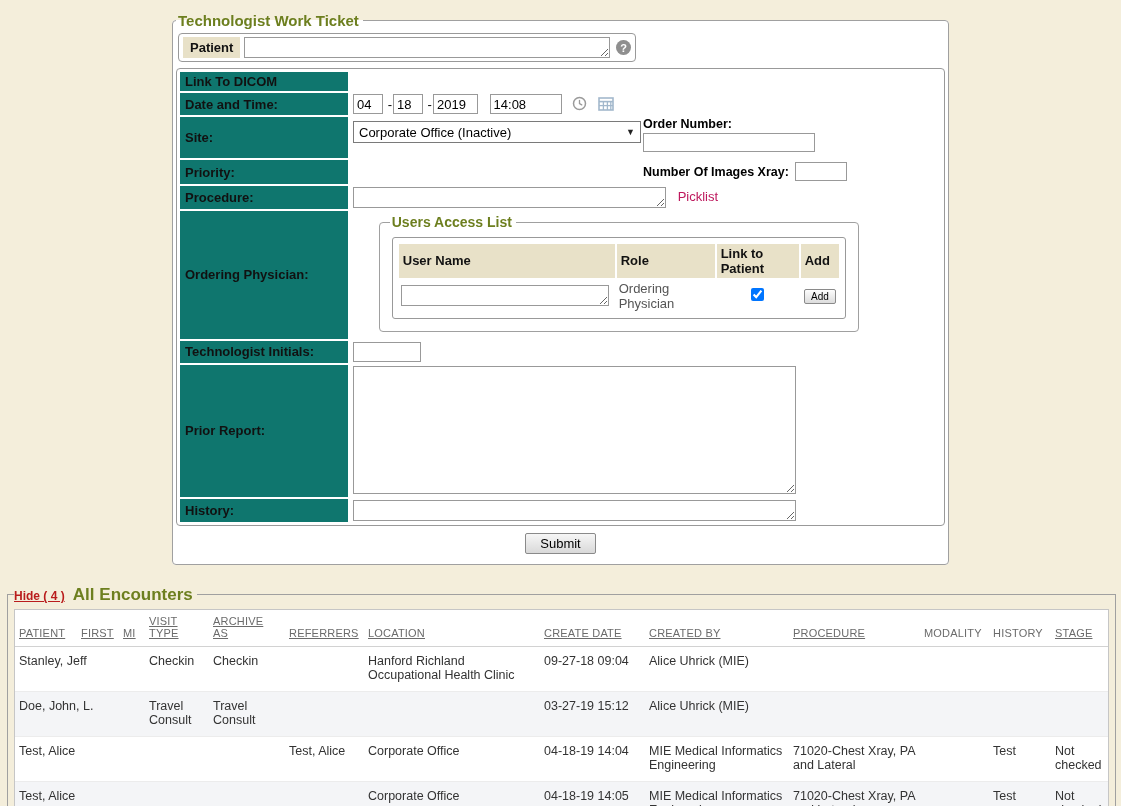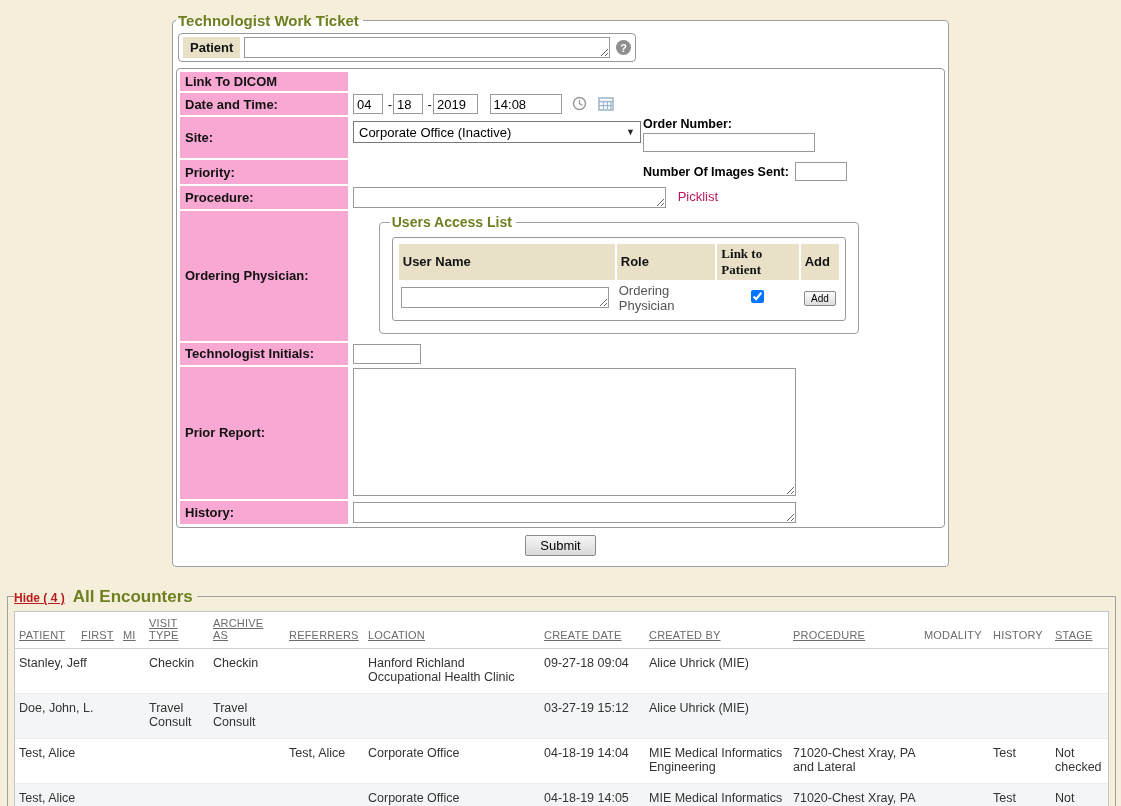--- a/index.html
+++ b/index.html
@@ -21,21 +21,21 @@
                 padding:1px 3px; height:21px; overflow:hidden; vertical-align:middle; background:#fff; }
   input.tx { font-family:"Liberation Sans",sans-serif; font-size:13px; border:1px solid #999;
              padding:1px 3px; height:20px; background:#fff; }
   .help-circle { width:15px; height:15px; border-radius:50%; background:#8f8f8f; color:#fff;
                  font-size:11px; font-weight:bold; display:inline-flex; align-items:center;
                  justify-content:center; margin-left:6px; cursor:pointer; }
 
   .main-box { border:1px solid #999; border-radius:4px; padding:1px; background:#fff; }
   table.form-table { width:100%; border-collapse:separate; border-spacing:2px; }
   table.form-table td { vertical-align:middle; }
-  td.lbl { background:#f9a8d4; font-weight:bold; font-size:13px; color:#111;
+  td.lbl { background:#0f766e; font-weight:bold; font-size:13px; color:#111;
            padding:2px 5px; width:168px; }
   td.val { padding:1px 3px; font-size:13px; position:relative; }
 
   .dt-row span.dash { font-size:13px; margin:0 1px; }
   .icon-btn { display:inline-block; vertical-align:middle; margin-left:7px; cursor:pointer; }
 
   .fake-select { width:288px; height:22px; border:1px solid #7a7a7a; background:#fff;
                  display:inline-flex; align-items:center; font-size:13px; padding:0 5px;
                  justify-content:space-between; cursor:default; }
   .fake-select .arrow { font-size:9px; color:#222; margin-left:6px; }
@@ -138,21 +138,21 @@
             <span class="ordernum">
               <span class="minilbl">Order Number:</span>
               <input class="tx" style="width: 172px; height: 19px;" value="">
             </span>
           </td>
         </tr>
         <tr>
           <td class="lbl">Priority:</td>
           <td class="val" style="height:24px;">
             <span class="imgsent">
-              <span class="minilbl">Number Of Images Sent:</span><input class="tx" style="width: 52px; height: 19px;" value="">
+              <span class="minilbl">Number Of Images Xray:</span><input class="tx" style="width: 52px; height: 19px;" value="">
             </span>
           </td>
         </tr>
         <tr>
           <td class="lbl">Procedure:</td>
           <td class="val">
             <textarea class="ta" style="width: 313px;"></textarea>
             <a class="plain-link picklist">Picklist</a>
           </td>
         </tr>
@@ -160,21 +160,21 @@
           <td class="lbl">Ordering Physician:</td>
           <td class="val">
             <fieldset class="ua-fieldset">
               <legend>Users Access List</legend>
               <div class="ua-box">
                 <table class="ua-table">
                   <tbody>
                         <tr>
                     <th style="width:218px;">User Name</th>
                     <th style="width:118px;">Role</th>
-                    <th style="width:98px;font-family:Liberation Serif, serif;">Link to Patient</th>
+                    <th style="width:98px;">Link to Patient</th>
                     <th style="width:40px;">Add</th>
                   </tr>
                   <tr>
                     <td><textarea class="ta" style="width: 208px;"></textarea></td>
                     <td class="role-text">Ordering Physician</td>
                     <td style="text-align:center;"><input type="checkbox" checked="" style=""></td>
                     <td style="text-align:center;"><button class="add-btn">Add</button></td>
                   </tr>
                 </tbody>
                     </table>

